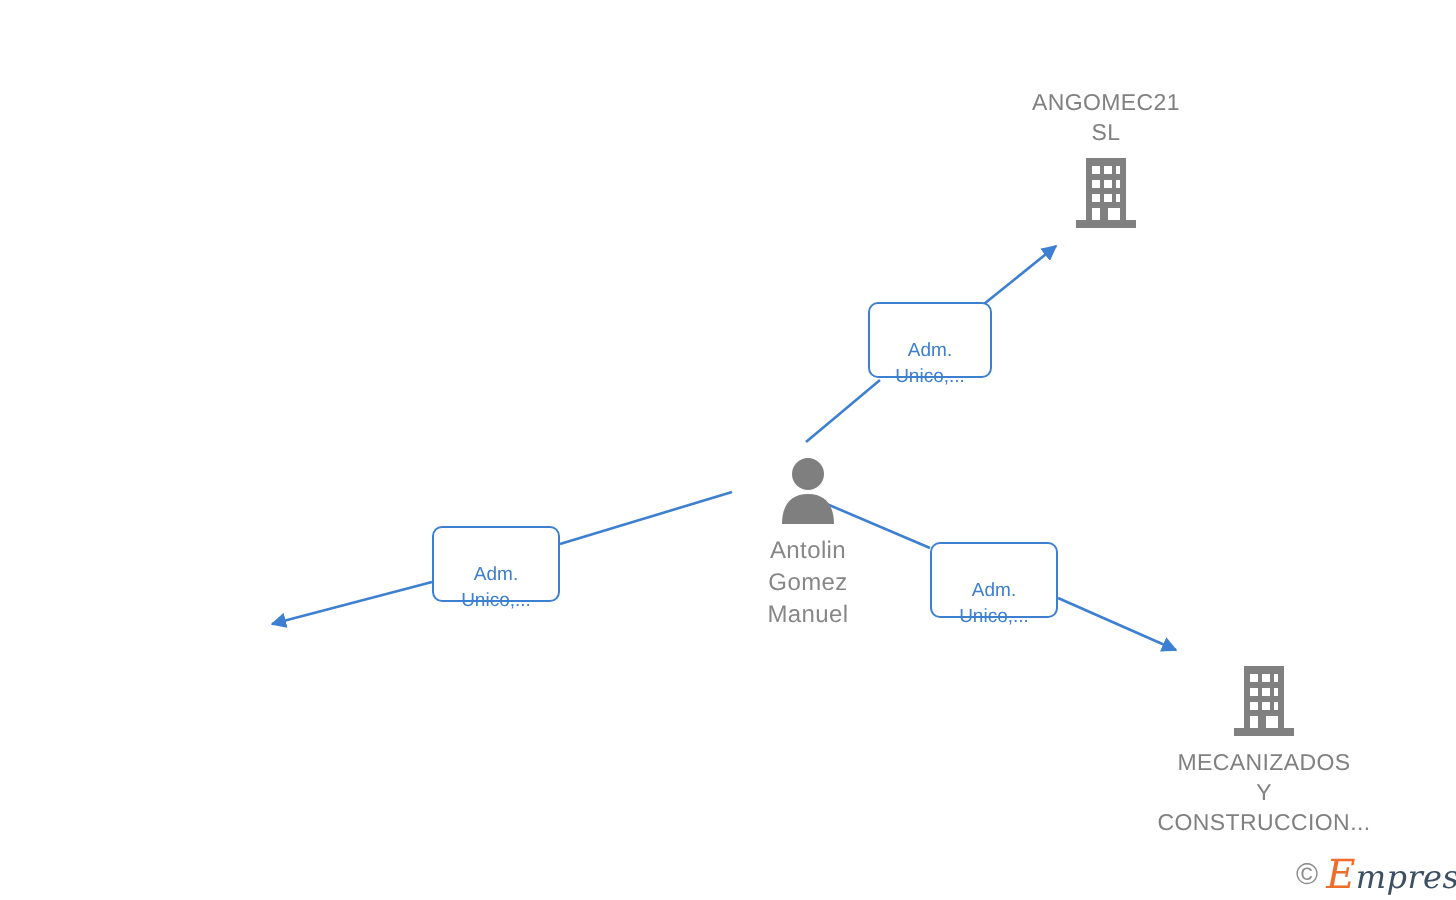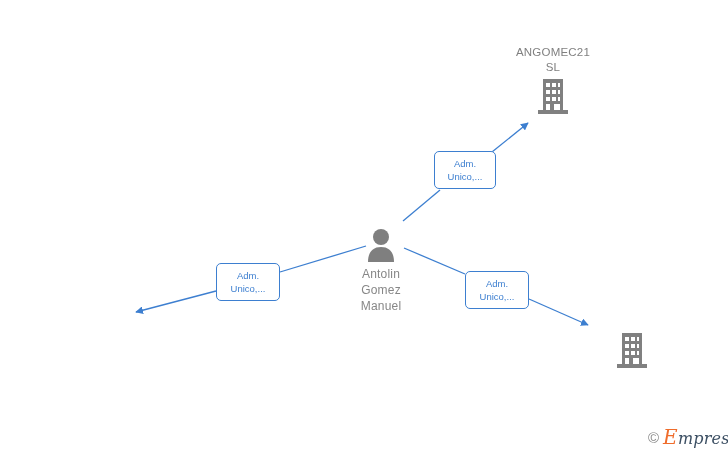--- a/index.html
+++ b/index.html
@@ -49,21 +49,21 @@
   }
   .edge-label {
     position: absolute;
     border: 1.3px solid #3d7fd0;
     border-radius: 5px;
     background: #ffffff;
     color: #3d7fd0;
     font-size: 9.5px;
     line-height: 13px;
     text-align: center;
-    padding: 5px 8px 6px 8px;
+    padding: 17px 8px 6px 8px;
     white-space: pre-line;
     box-sizing: border-box;
   }
   #watermark {
     position: absolute;
     display: flex;
     align-items: center;
     gap: 4px;
   }
   .wm-c {
@@ -127,21 +127,21 @@
         <rect x="23" y="15" width="2" height="4" fill="#ffffff"></rect>
         <rect x="11" y="22" width="4" height="4" fill="#ffffff"></rect>
         <rect x="17" y="22" width="4" height="4" fill="#ffffff"></rect>
         <rect x="23" y="22" width="2" height="4" fill="#ffffff"></rect>
         <rect x="11" y="29" width="4" height="6" fill="#ffffff"></rect>
         <rect x="19" y="29" width="6" height="6" fill="#ffffff"></rect>
       </svg>
     </span>
   </div>
 
-  <div class="node" style="left:321px; top:228px;">
+  <div class="node" style="left:344px; top:228px;">
     <span class="icon-wrap">
       <svg width="34" height="34" viewBox="0 0 34 34" xmlns="http://www.w3.org/2000/svg">
         <circle cx="17" cy="9" r="8" fill="#7f7f7f"></circle>
         <path d="M17 19 C 8 19, 4 25, 4 34 L 30 34 C 30 25, 26 19, 17 19 Z" fill="#7f7f7f"></path>
       </svg>
     </span>
     <div class="node-label person">Antolin
 Gomez
 Manuel</div>
   </div>
@@ -158,20 +158,23 @@
         <rect x="11" y="14" width="4" height="4" fill="#ffffff"></rect>
         <rect x="17" y="14" width="4" height="4" fill="#ffffff"></rect>
         <rect x="23" y="14" width="2" height="4" fill="#ffffff"></rect>
         <rect x="11" y="21" width="4" height="4" fill="#ffffff"></rect>
         <rect x="17" y="21" width="4" height="4" fill="#ffffff"></rect>
         <rect x="23" y="21" width="2" height="4" fill="#ffffff"></rect>
         <rect x="11" y="28" width="4" height="6" fill="#ffffff"></rect>
         <rect x="19" y="28" width="6" height="6" fill="#ffffff"></rect>
       </svg>
     </span>
+    <div class="node-label">MECANIZADOS
+Y
+CONSTRUCCION...</div>
   </div>
 
   <div class="edge-label" style="left:434px; top:151px; width:62px; height:38px;">Adm.
 Unico,...</div>
   <div class="edge-label" style="left:216px; top:263px; width:64px; height:38px;">Adm.
 Unico,...</div>
   <div class="edge-label" style="left:465px; top:271px; width:64px; height:38px;">Adm.
 Unico,...</div>
 
   <div id="watermark" style="left:648px; top:427px;">

